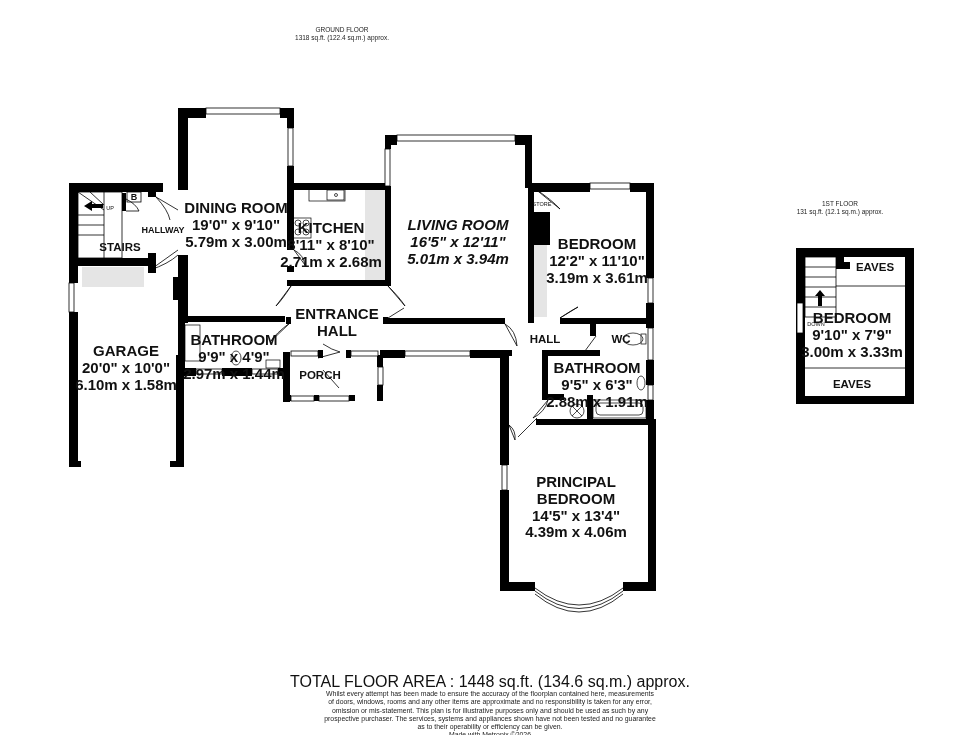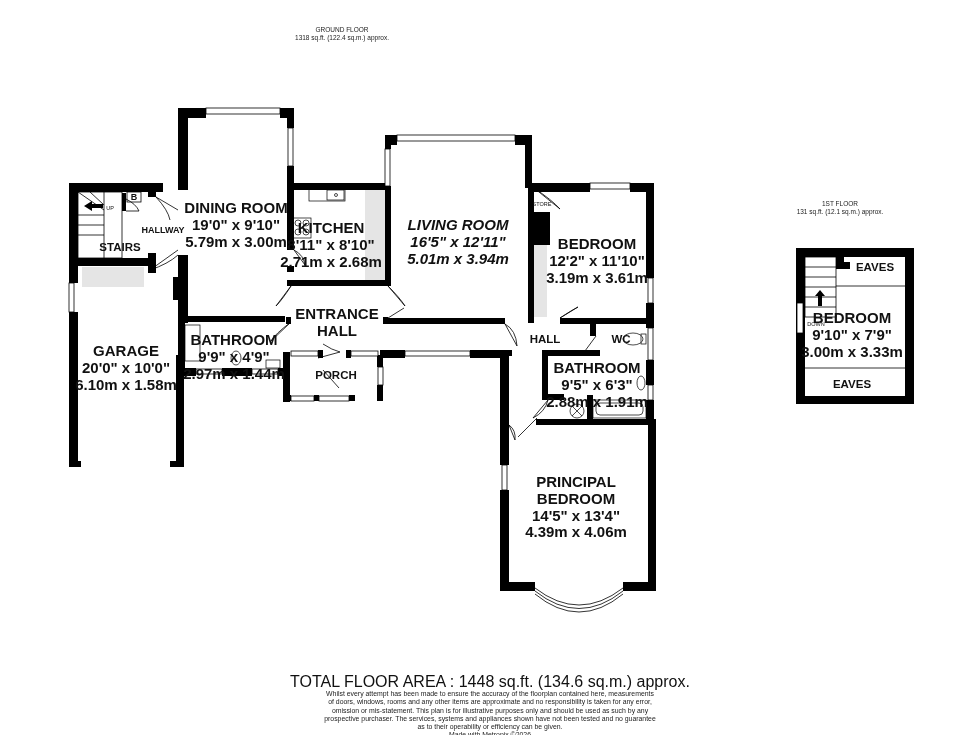--- a/index.html
+++ b/index.html
@@ -263,21 +263,21 @@
 </div>
 <div class="lbl room" style="left:852px; top:310px;">
   <span class="dim">BEDROOM</span>
   <span class="dim">9'10"  x 7'9"</span>
   <span class="dim">3.00m  x 3.33m</span>
 </div>
 <div class="lbl room" style="left:337px; top:306px;">
   <span class="dim">ENTRANCE</span>
   <span class="dim">HALL</span>
 </div>
-<div class="lbl room" style="left:336px; top:369px;">PORCH</div>
+<div class="lbl room" style="left:320px; top:369px;">PORCH</div>
 <div class="lbl room" style="left:545px; top:333px;">HALL</div>
 <div class="lbl room" style="left:621px; top:333px;">WC</div>
 <div class="lbl room" style="left:120px; top:241px;">STAIRS</div>
 <div class="lbl small-lbl" style="left:163px; top:225px;">HALLWAY</div>
 <div class="lbl tiny" style="left:542px; top:201px;">STORE</div>
 <div class="lbl room" style="left:875px; top:261px;">EAVES</div>
 <div class="lbl room" style="left:852px; top:378px;">EAVES</div>
 <div class="lbl small-lbl" style="left:134px; top:192px;">B</div>
 <div class="lbl tiny" style="left:110px; top:205px;">UP</div>
 <div class="lbl tiny" style="left:816px; top:321px;">DOWN</div>

